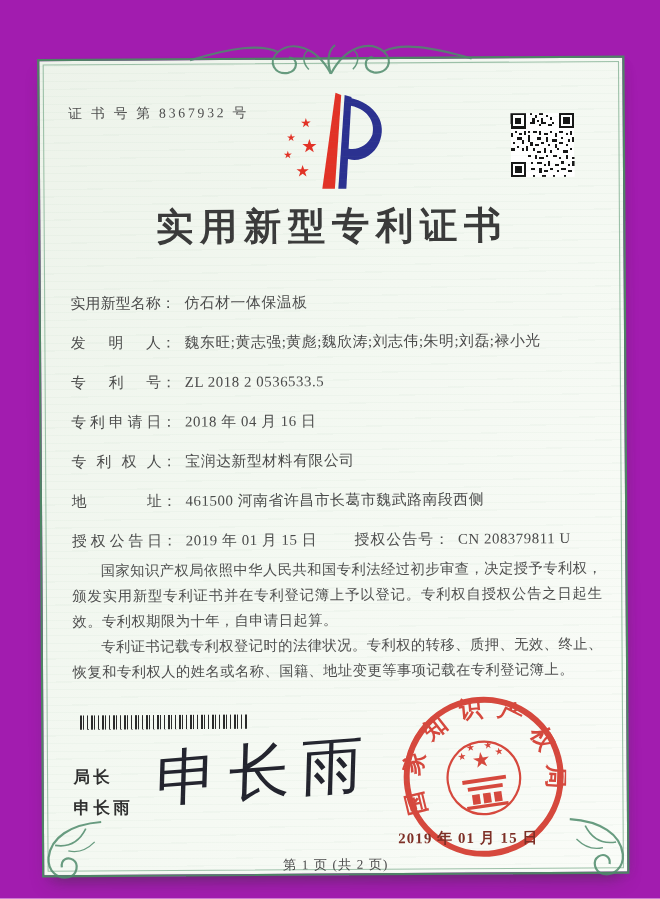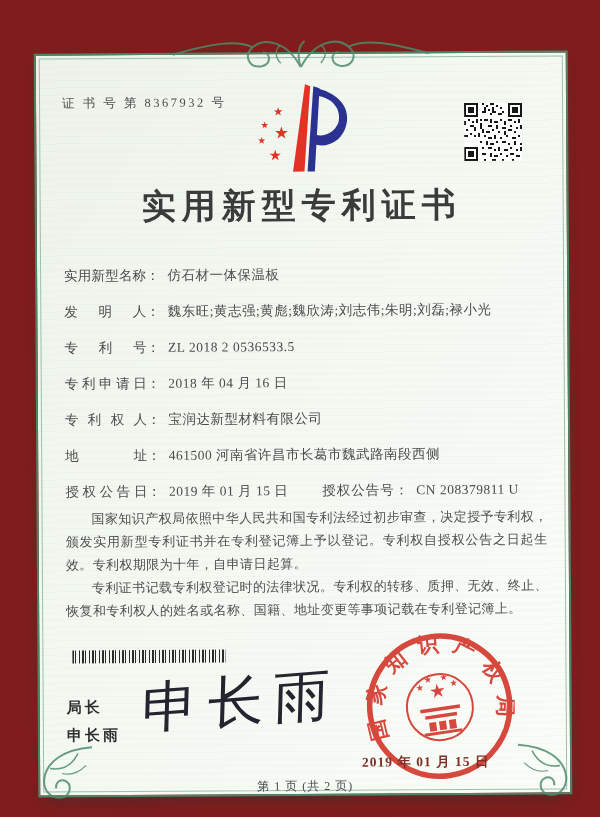--- a/index.html
+++ b/index.html
@@ -1,18 +1,18 @@
 <!DOCTYPE html>
 <html><head>
 <meta charset="utf-8">
 <style>
   * { margin:0; padding:0; box-sizing:border-box; }
   html,body { width:600px; height:817px; background:#ffffff; overflow:hidden;
     font-family:"Liberation Serif","DejaVu Serif",serif; }
-  .photo { position:relative; width:600px; height:817px; background:#7f1d1d; }
+  .photo { position:relative; width:600px; height:817px; background:#a21caf; }
 
   .cert { position:absolute; left:36px; top:52px; width:534px; height:744px;
     background:linear-gradient(125deg,#edf3ea 0%,#f3f8f1 45%,#fafcf8 100%);
     border:2px solid #4e8465;
     box-shadow:0 10px 16px -8px rgba(50,50,50,.55), 4px 4px 10px -6px rgba(80,80,80,.25);
     transform:rotate(-0.35deg); }
   .cert::before { content:""; position:absolute; inset:3px; border:1px solid #9cc0a8; pointer-events:none; }
   .cert::after { content:""; position:absolute; inset:0;
     background:repeating-linear-gradient(0deg, rgba(110,160,125,0.045) 0 1px, transparent 1px 7px);
     pointer-events:none; }

